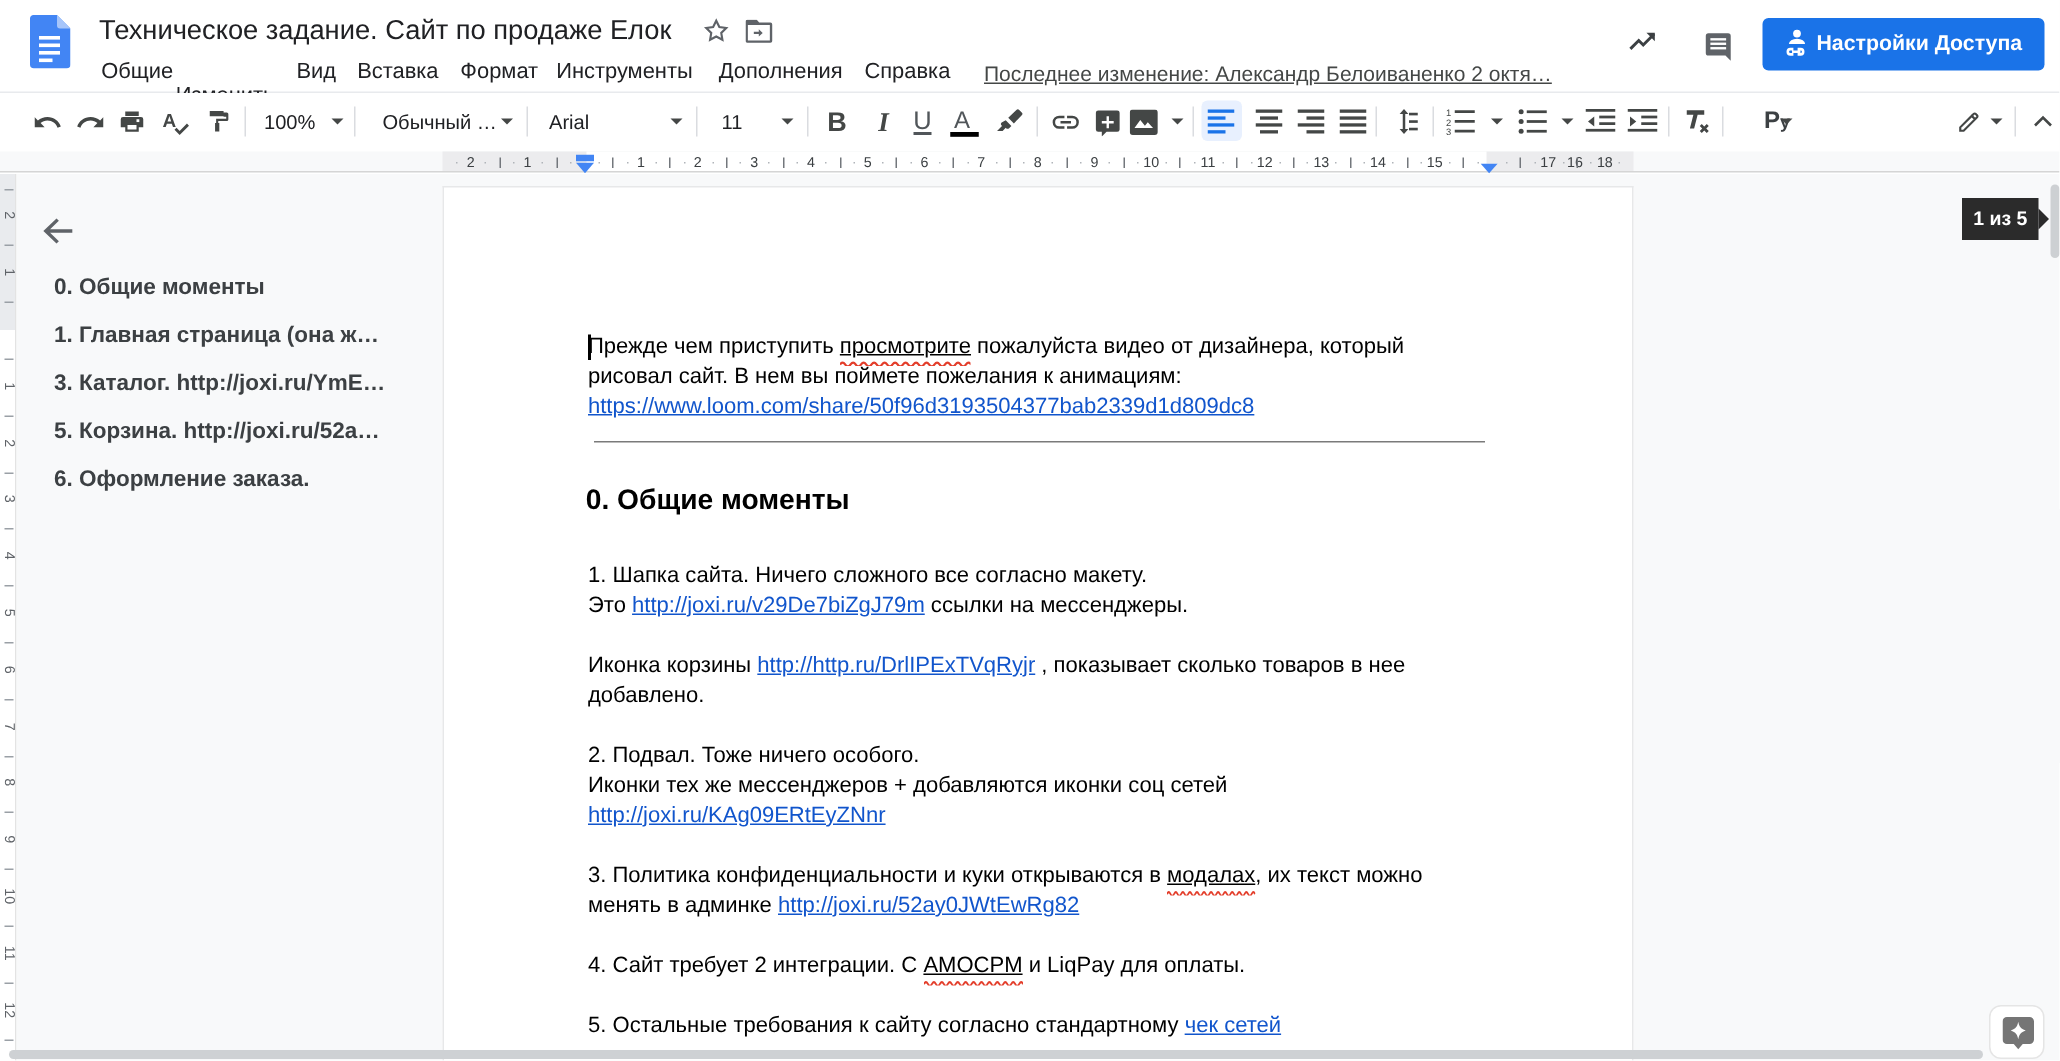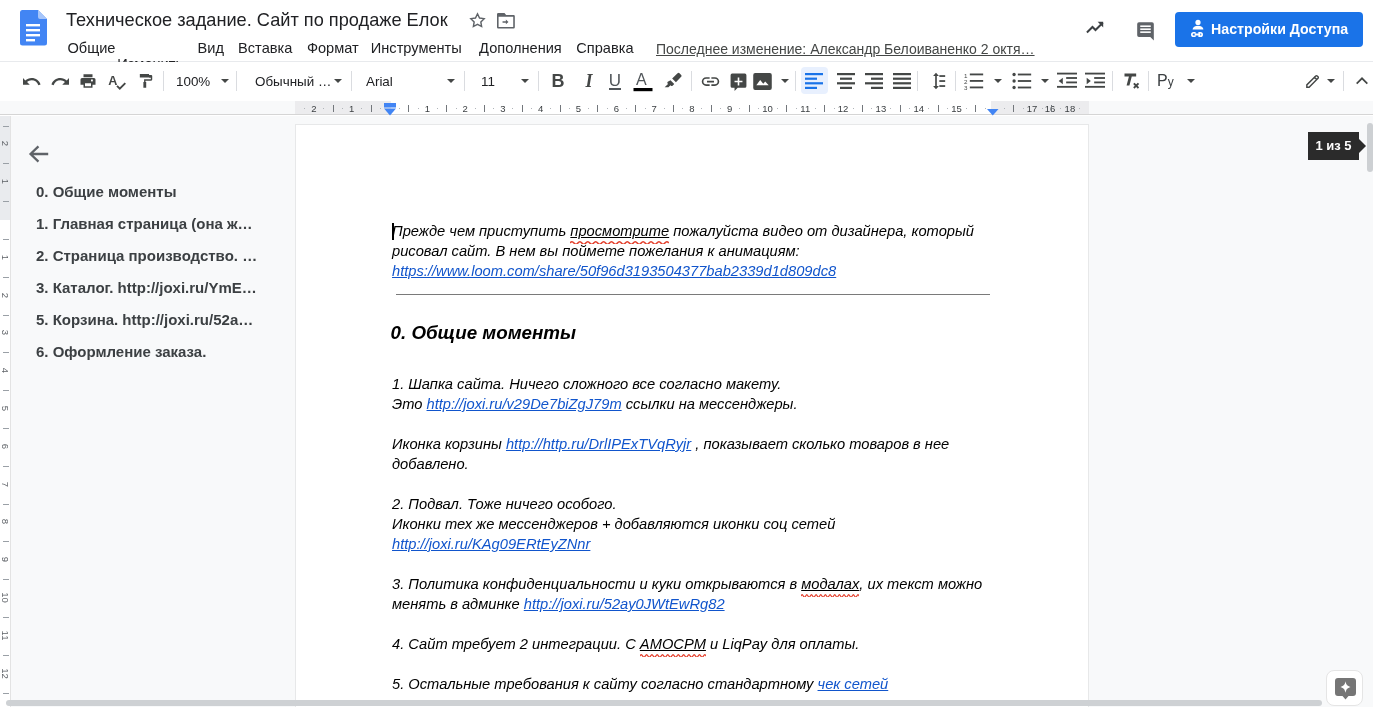--- a/index.html
+++ b/index.html
@@ -40,21 +40,21 @@
 
 #vruler { position:absolute; left:0; top:116px; width:11px; height:591px; background:#fff; border-right:1px solid #e3e3e3; }
 #vruler .marg { position:absolute; left:0; top:0; width:10px; height:104px; background:#e9ebee; }
 
 
 #canvas { position:absolute; left:11px; top:116px; width:1362px; height:591px; background:#f8f9fa; }
 #backarrow { position:absolute; left:15px; top:25px; }
 #outline { position:absolute; left:25px; top:60px; font-size:15px; color:#3c4043; font-weight:bold; }
 #outline div { height:32px; line-height:32px; white-space:nowrap; }
 
-#page { position:absolute; left:284px; top:8px; width:794px; height:583px; background:#fff; border:1px solid #e7e8e9; border-bottom:none;font-style:italic; }
+#page { position:absolute; left:284px; top:8px; width:794px; height:583px; background:#fff; border:1px solid #e7e8e9; border-bottom:none; }
 
 
 .doc { position:absolute; left:96px; font-size:14.7px; color:#000; line-height:20px; white-space:nowrap; }
 .doc a { color:#1155cc; text-decoration:underline; }
 .sq { text-decoration:underline; position:relative; }
 .sq .wave { position:absolute; left:0; right:0; bottom:-4.5px; height:4px; width:100%; }
 #caret { position:absolute; left:96px; top:98px; width:1.5px; height:17px; background:#000; }
 #dochr { position:absolute; left:100px; top:169px; width:594px; height:1px; background:#7a7a7a; }
 .dochead { position:absolute; left:94.5px; font-size:18.8px; letter-spacing:0px; font-weight:bold; color:#000; white-space:nowrap; }
 
@@ -300,21 +300,21 @@
       </div>
     <div class="tsep" style="left:1112px;"></div>
     <div class="tbi" style="left:1121px;width:21px;">
         <svg width="20" height="20" viewBox="0 0 24 24" fill="#444746">
           <path d="M3 3 h14 v3.5 h-5.3 l-2.8 11 H5.5 l2.8 -11 H3 z"></path>
           <path d="M15 14 l2 2 2 -2 1.6 1.6 -2 2 2 2 -1.6 1.6 -2 -2 -2 2 -1.6 -1.6 2 -2 -2 -2 z"></path>
         </svg>
       </div>
     <div class="tsep" style="left:1148px;"></div>
     <div class="tbi" style="left:1157px;width:24px;justify-content:flex-start;">
-        <span style="font-size:16px;font-weight:normal;color:#3c4043;">Р<span style="font-size:12px;">у</span></span>
+        <span style="font-size:16px;font-weight:bold;color:#3c4043;margin-left:19px;">Р<span style="font-size:12px;">у</span></span>
       </div>
     <div class="tbi" style="left:1186px;width:9px;">
         <span class="darr"></span>
       </div>
     <div class="tbi" style="left:1303px;width:18px;">
         <svg width="17" height="17" viewBox="0 0 24 24" fill="none" stroke="#444746" stroke-width="2">
           <path d="M4 16.8 V20 h3.2 L18 9.2 14.8 6 z M14.8 6 l1.8 -1.8 a1.4 1.4 0 0 1 2 0 l1.2 1.2 a1.4 1.4 0 0 1 0 2 L18 9.2"></path>
         </svg>
       </div>
     <div class="tbi" style="left:1326px;width:9px;">
@@ -459,21 +459,20 @@
       </div>
     </div>
 
   <div id="canvas">
     <svg id="backarrow" width="26" height="26" viewBox="0 0 24 24" fill="none" stroke="#5f6368" stroke-width="2.1">
         <path d="M20.5 12 H4.5 M11.5 5 l-7.3 7 7.3 7"></path>
       </svg>
     <div id="outline">
       <div>0. Общие моменты</div>
       <div>1. Главная страница (она ж…</div>
-      <div>2. Страница производство. …</div>
       <div>3. Каталог. http://joxi.ru/YmE…</div>
       <div>5. Корзина. http://joxi.ru/52a…</div>
       <div>6. Оформление заказа.</div>
     </div>
 
     <div id="page">
       <div id="caret"></div>
       <div class="doc" style="top:96px;">Прежде чем приступить <span class="sq">просмотрите<svg class="wave" preserveAspectRatio="none" viewBox="0 0 100 4">
               <path d="M0 3 q2 -2.6 4 0 t4 0 t4 0 t4 0 t4 0 t4 0 t4 0 t4 0 t4 0 t4 0 t4 0 t4 0 t4 0 t4 0 t4 0 t4 0 t4 0 t4 0 t4 0 t4 0 t4 0 t4 0 t4 0 t4 0 t4 0" fill="none" stroke="#e33e2b" stroke-width="1.5"></path>
             </svg></span> пожалуйста видео от дизайнера, который<br>рисовал сайт. В нем вы поймете пожелания к анимациям:<br><a>https://www.loom.com/share/50f96d3193504377bab2339d1d809dc8</a></div>

